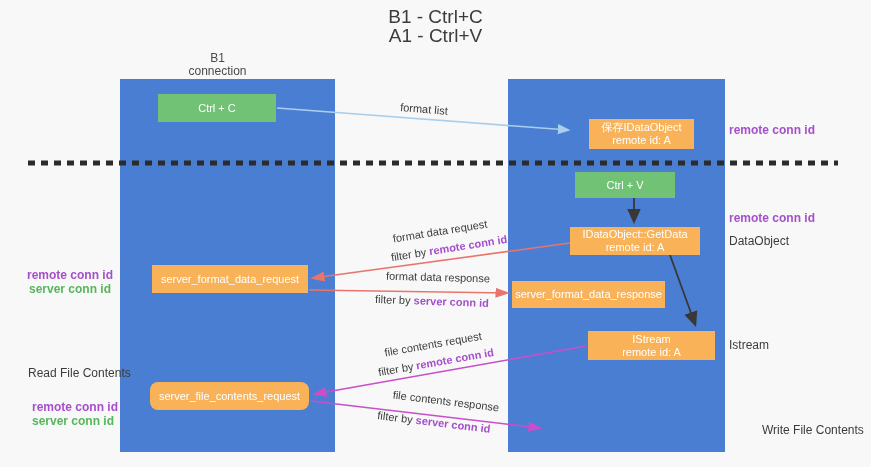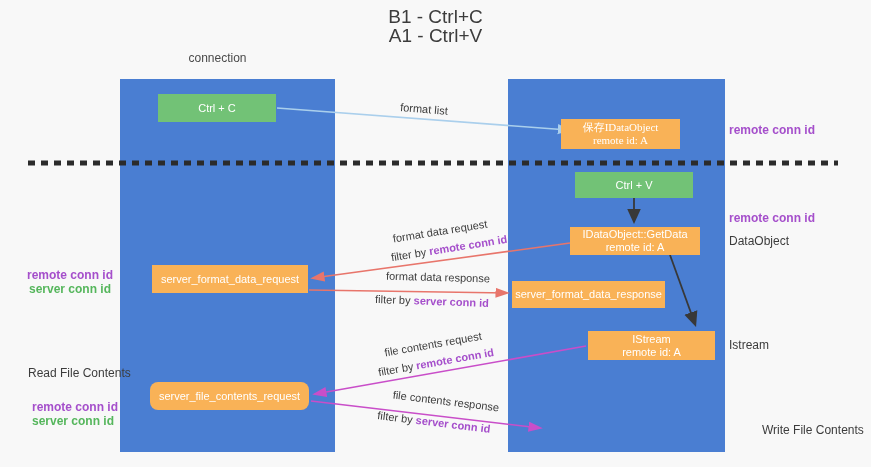--- a/index.html
+++ b/index.html
@@ -38,20 +38,21 @@
 <body>
 
 <div id="stage">
 
   <div class="abs title">
     <div>B1 - Ctrl+C</div>
     <div>A1 - Ctrl+V</div>
   </div>
 
   <div class="abs lane-header" style="left:110px;width:215px;">
+    <div>B1</div>
     <div>connection</div>
   </div>
   <div class="abs lane-header" style="left:508px;width:217px;margin-top:27px;">
     <div>A1</div>
     <div>remote</div>
   </div>
 
   <div class="abs lane" style="left:120px;width:215px;"></div>
   <div class="abs lane" style="left:508px;width:217px;"></div>
 
@@ -85,26 +86,26 @@
 
     <line x1="586" y1="346" x2="315" y2="394" style="stroke:var(--arrow-magenta)" stroke-width="1.6" marker-end="url(#mh-mag)"></line>
 
     <line x1="311" y1="401" x2="540" y2="428" style="stroke:var(--arrow-magenta)" stroke-width="1.6" marker-end="url(#mh-mag)"></line>
   </svg>
 
   <div class="abs node green" style="left:158px;top:94px;width:118px;height:28px;">
     <span>Ctrl + C</span>
   </div>
 
-  <div class="abs node" style="left:561px;top:119px;width:119px;height:30px;font-family:Liberation Serif, serif;">
+  <div class="abs node" style="left:589px;top:119px;width:105px;height:30px;">
     <span>保存IDataObject</span>
     <span>remote id: A</span>
   </div>
 
-  <div class="abs node green" style="left:575px;top:172px;width:118px;height:26px;">
+  <div class="abs node green" style="left:575px;top:172px;width:100px;height:26px;">
     <span>Ctrl + V</span>
   </div>
 
   <div class="abs node" style="left:570px;top:227px;width:130px;height:28px;">
     <span>IDataObject::GetData</span>
     <span>remote id: A</span>
   </div>
 
   <div class="abs node" style="left:152px;top:265px;width:156px;height:28px;">
     <span>server_format_data_request</span>

